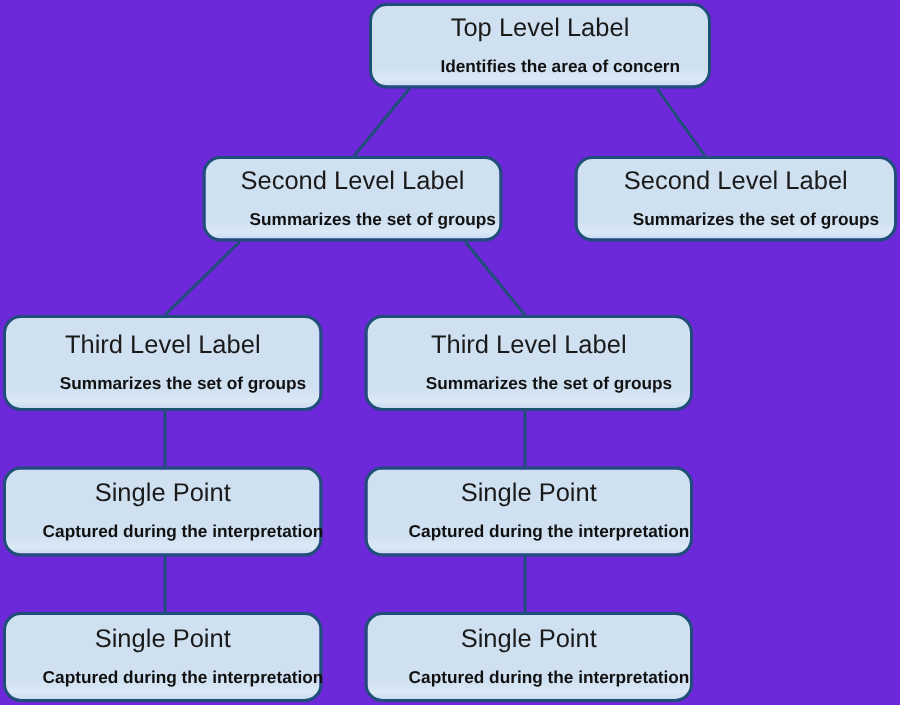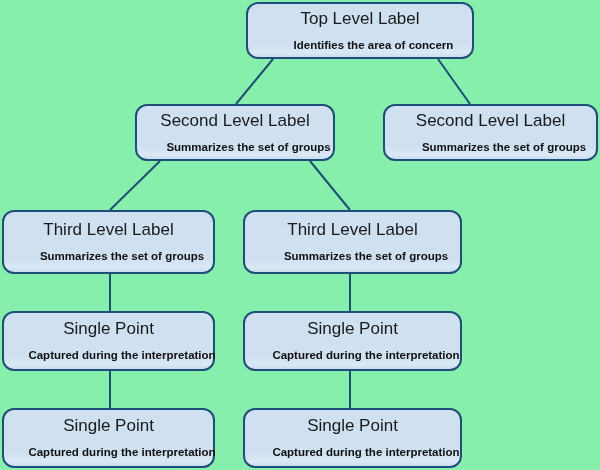--- a/index.html
+++ b/index.html
@@ -4,21 +4,21 @@
 <style>
   html, body {
     margin: 0;
     padding: 0;
     background: #ffffff;
   }
   #canvas {
     position: relative;
     width: 600px;
     height: 470px;
-    background: #86efac;
+    background: #6d28d9;
     overflow: hidden;
     font-family: "Liberation Sans", sans-serif;
   }
   #edge-layer {
     position: absolute;
     left: 0;
     top: 0;
     width: 600px;
     height: 470px;
     pointer-events: none;

